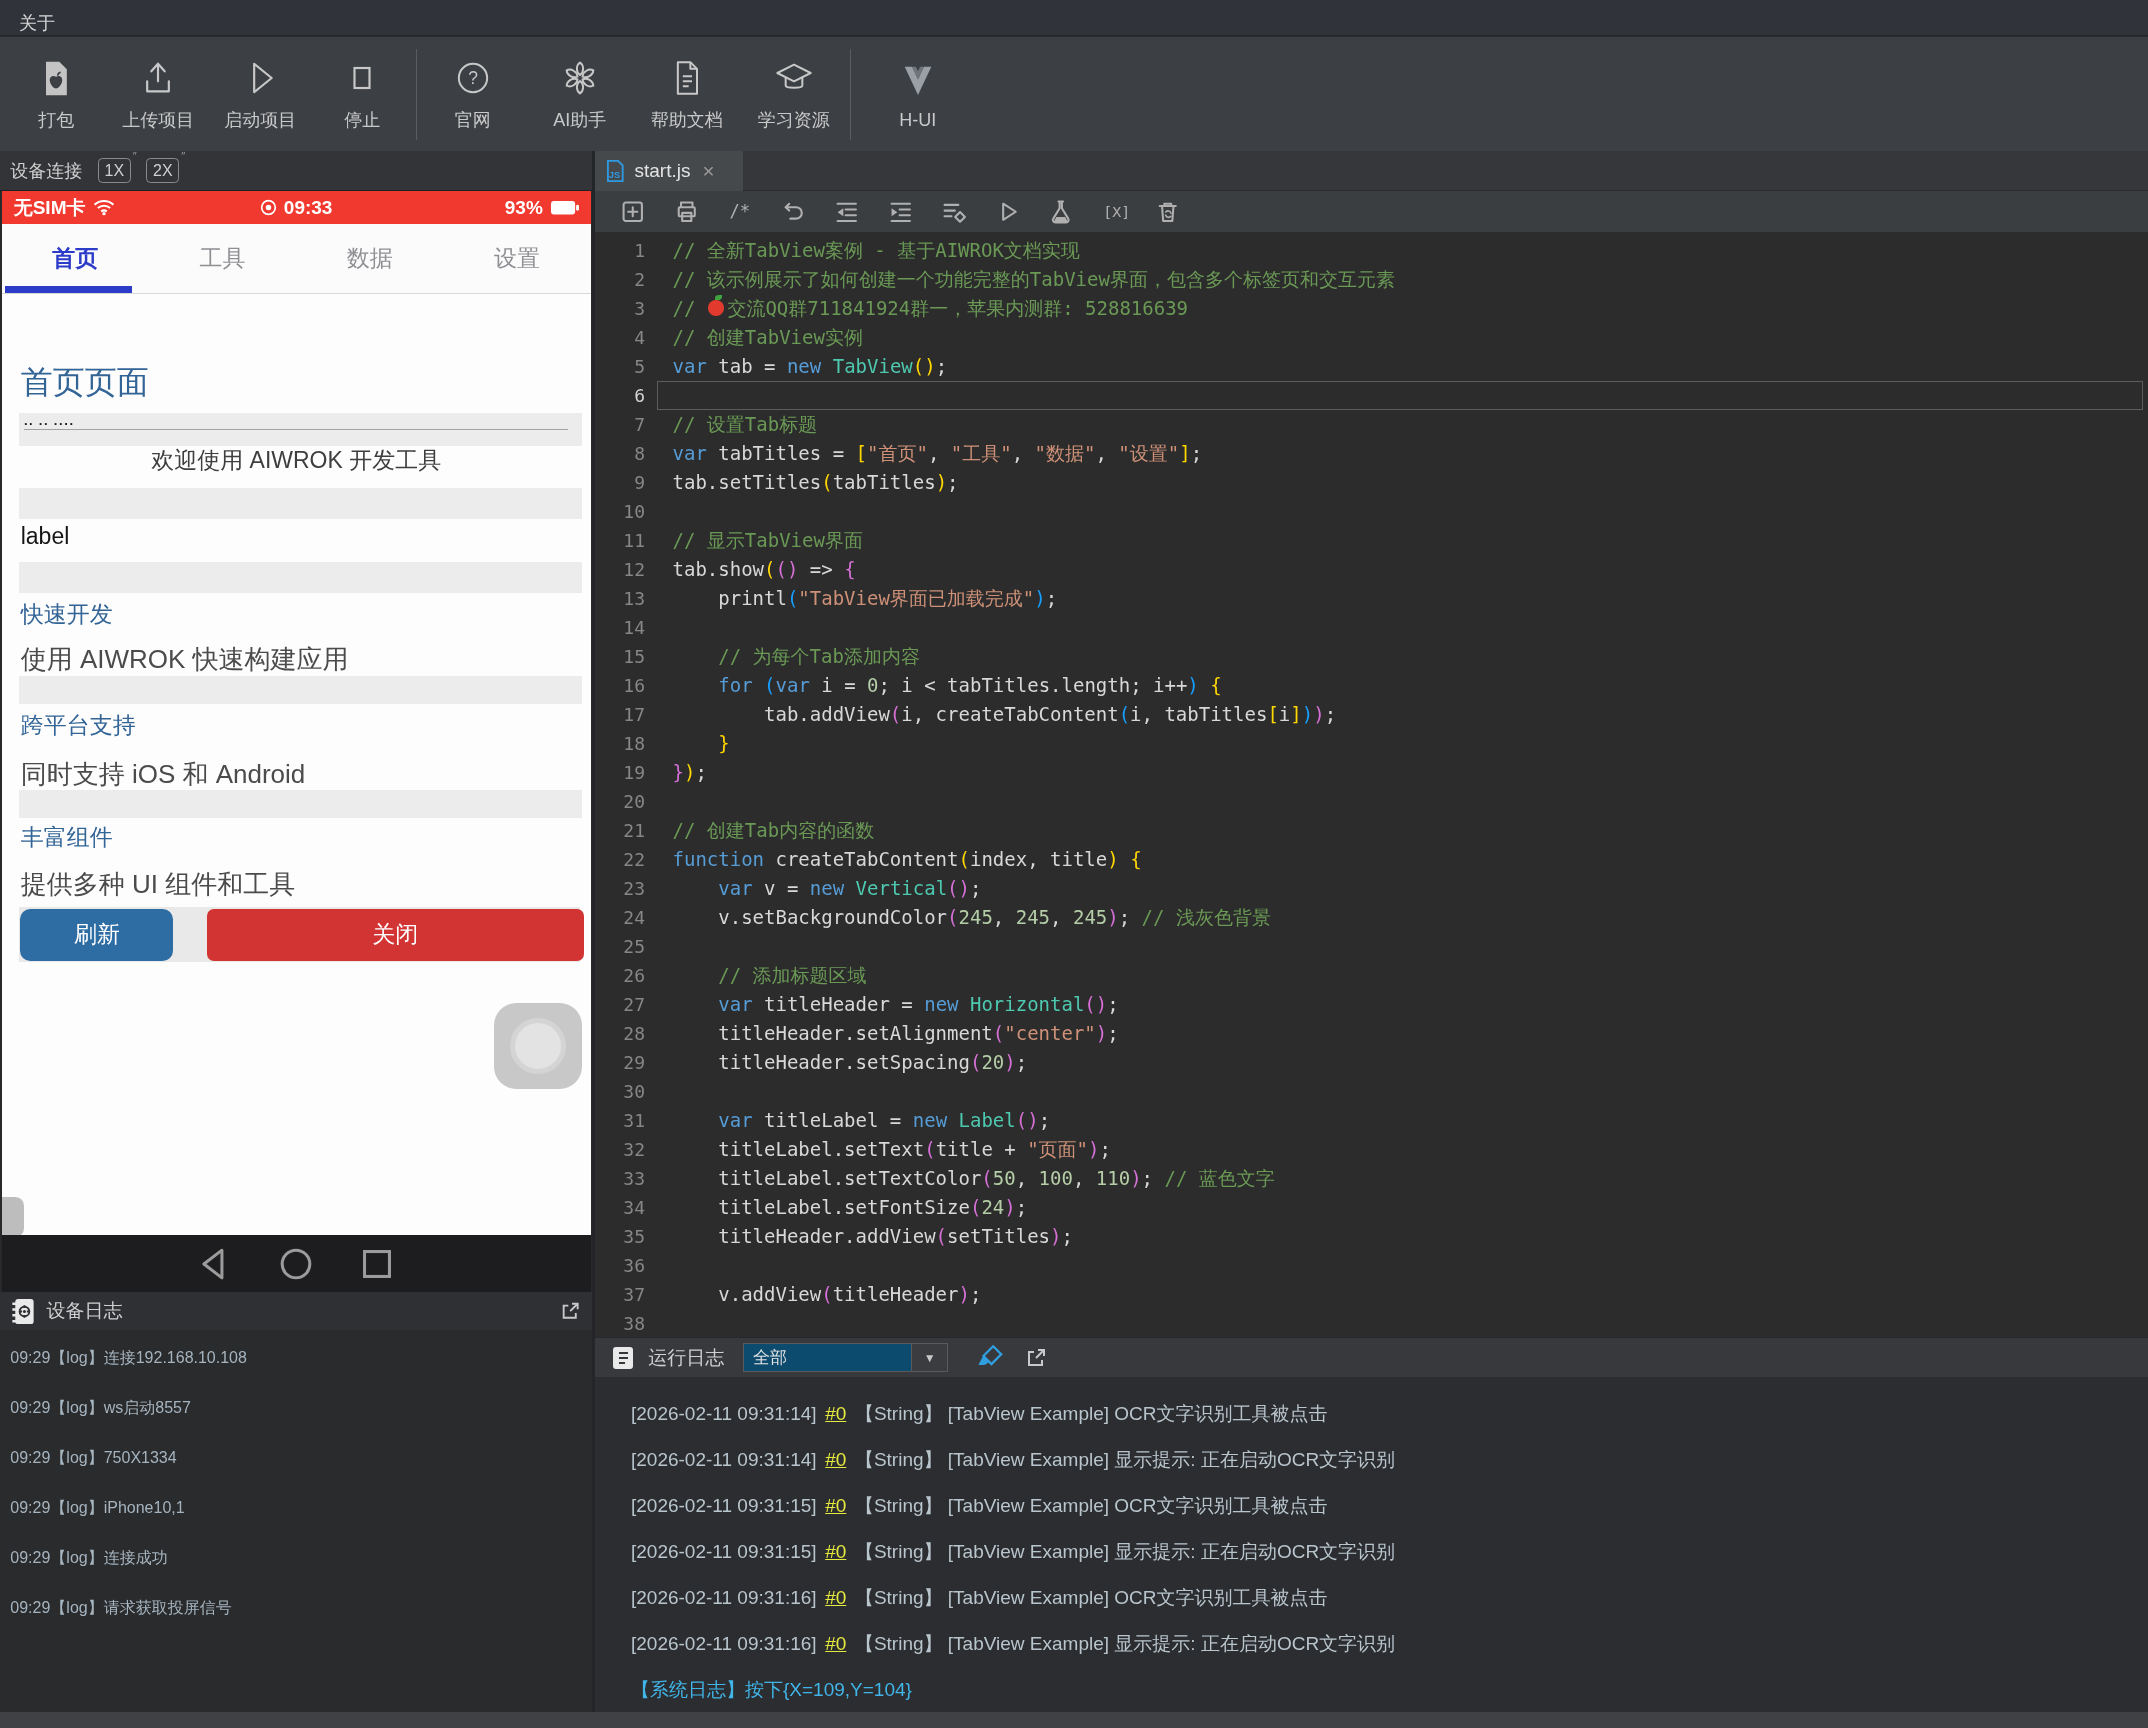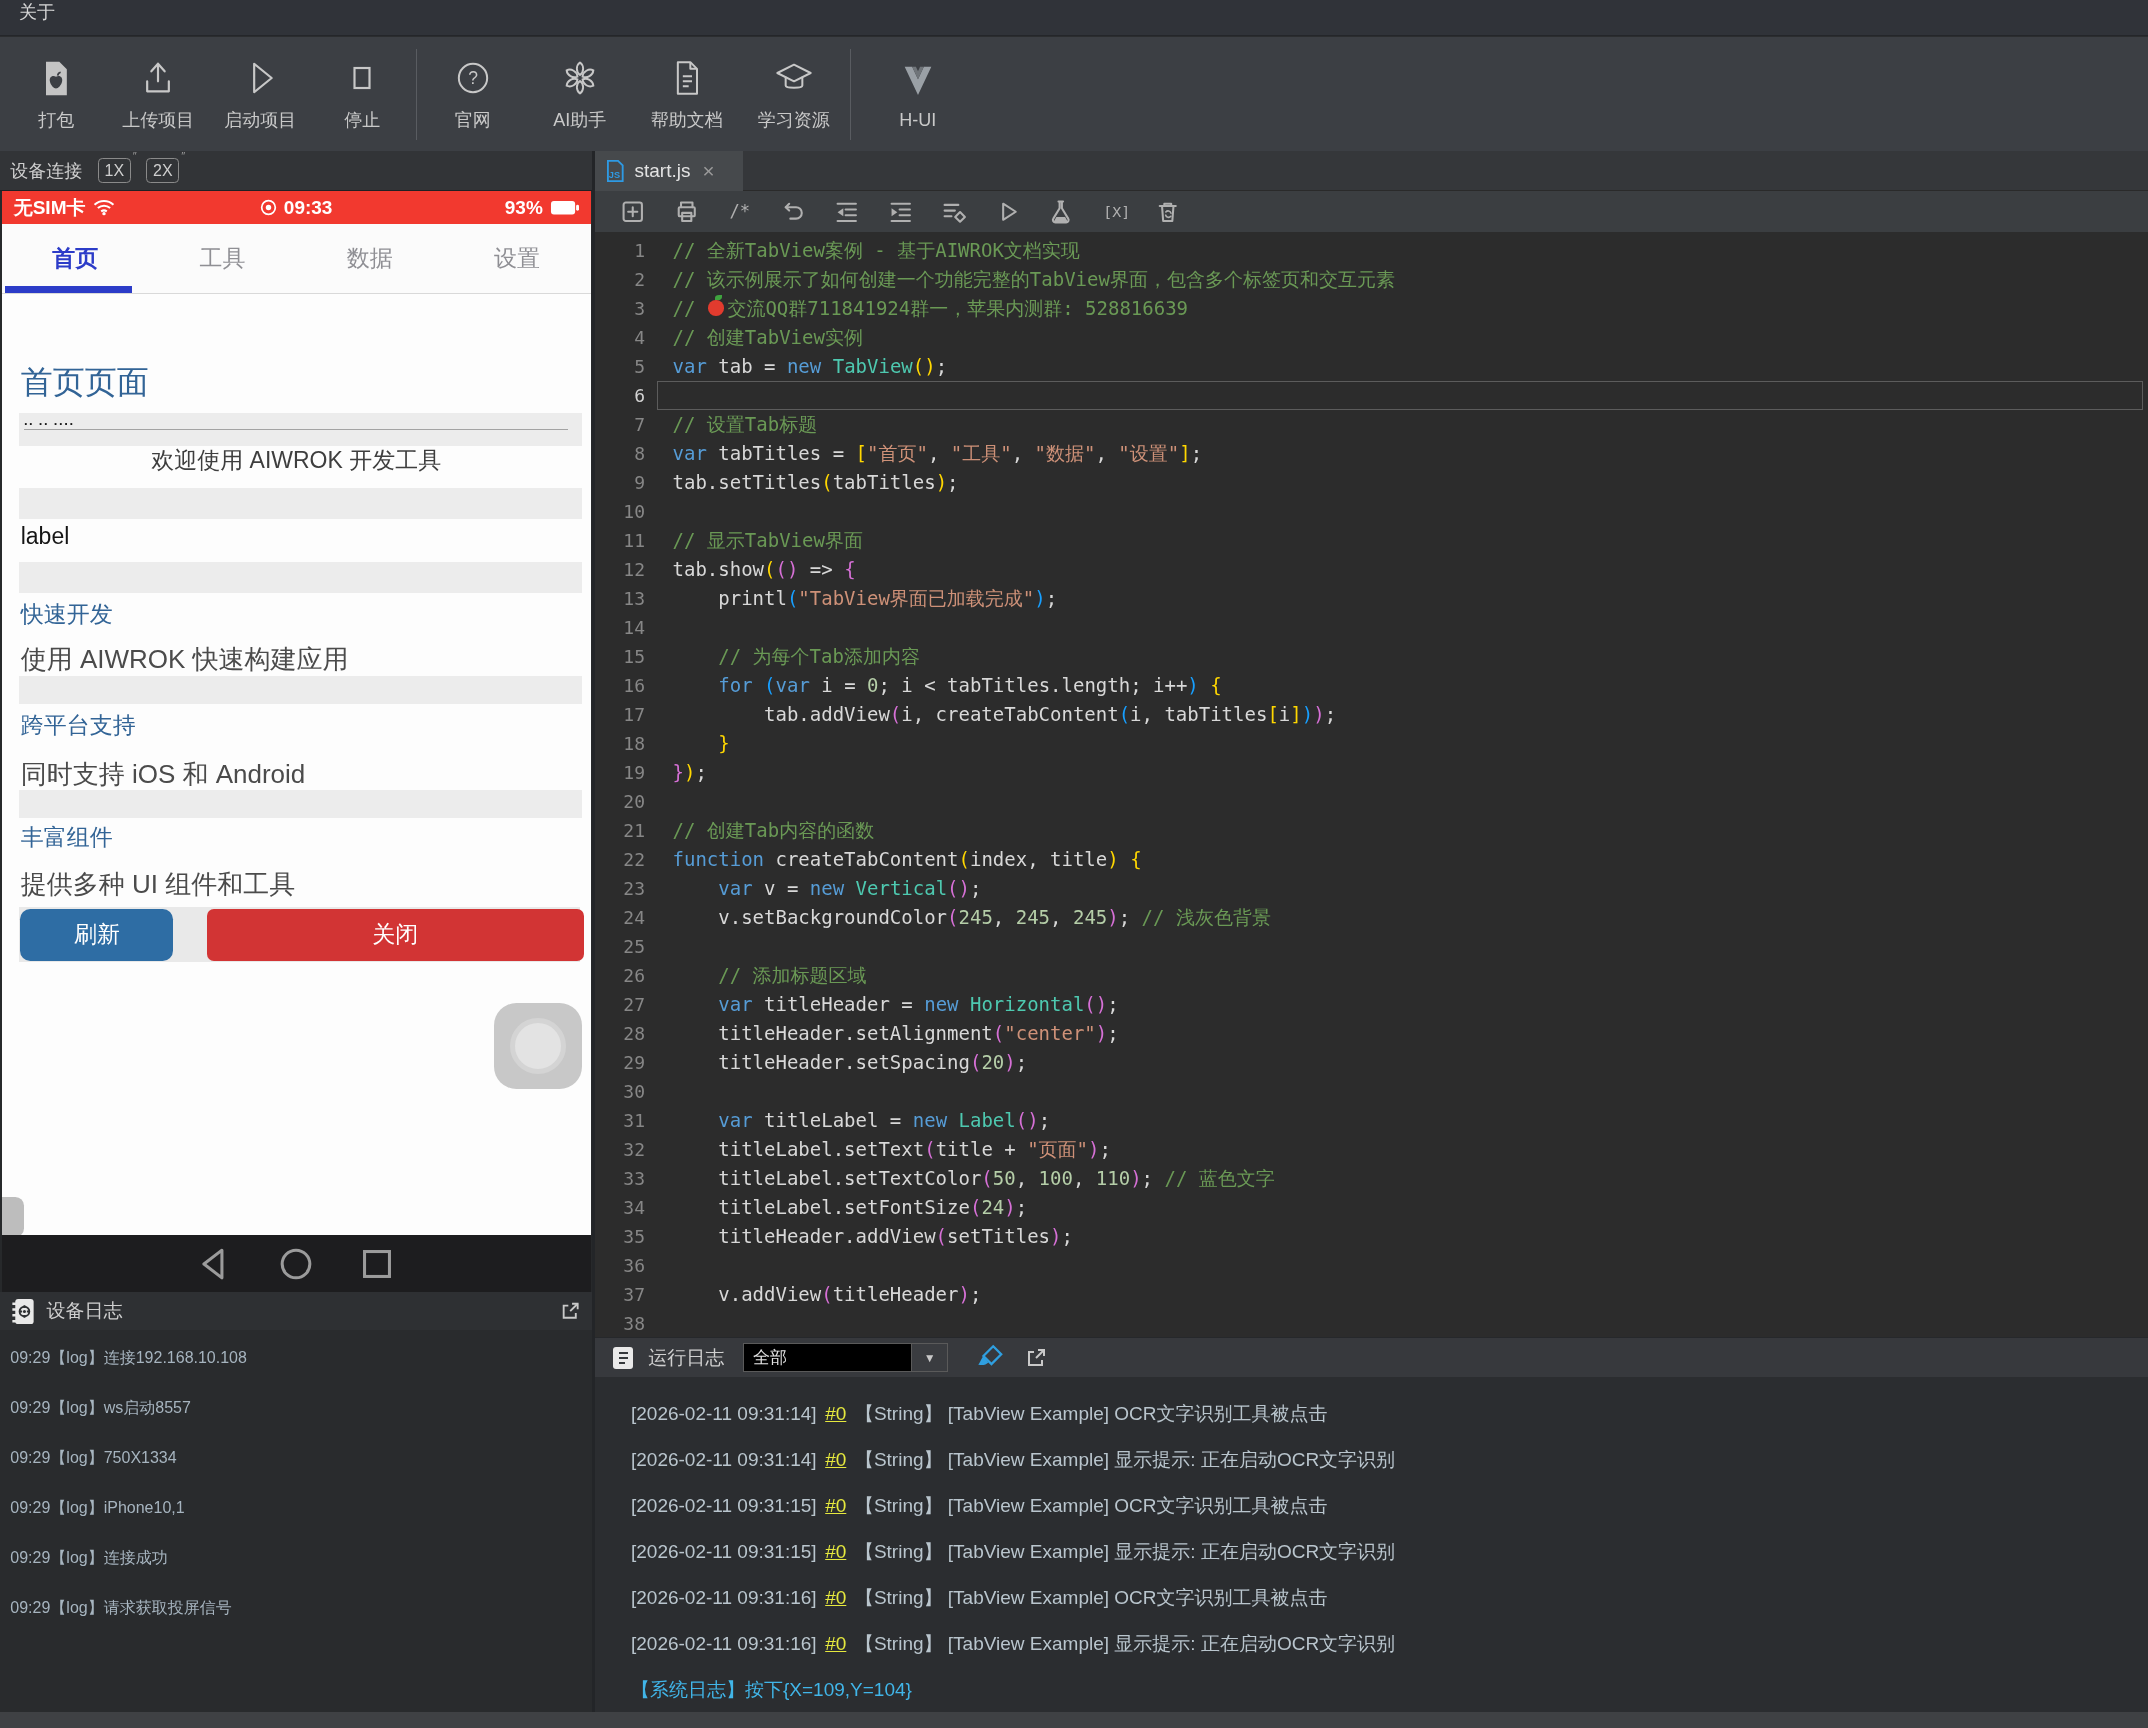--- a/index.html
+++ b/index.html
@@ -2,21 +2,21 @@
 <html style="font-size:13.8px"><head>
 <meta charset="utf-8">
 <style>
   html,body{margin:0;padding:0;background:#1e1e1e;}
   .screen{position:relative;width:2148px;height:1729px;overflow:hidden;background:#2b2d2f;
     font-family:"Liberation Sans","DejaVu Sans",sans-serif;-webkit-font-smoothing:antialiased;}
   svg{display:block;}
 
   
   .menubar{position:absolute;top:0;left:0;width:2148px;height:36px;background:#303339;
-    border-bottom:0.9px solid #24262a;color:#d6d6d6;font-size:18px;display:flex;align-items:flex-start;padding-left:12px;box-sizing:border-box;}
+    border-bottom:0.9px solid #24262a;color:#d6d6d6;font-size:18px;display:flex;align-items:flex-end;padding-left:12px;box-sizing:border-box;}
   .menu-item{padding:0 6.9px;cursor:default;}
 
   
   .main-toolbar{position:absolute;top:37px;left:0;width:2148px;height:114px;background:#3c3f44;
     display:flex;align-items:center;padding-left:5.2px;box-sizing:border-box;}
   .tbtn{height:96px;display:flex;flex-direction:column;align-items:center;justify-content:center;gap:7.7px;
     color:#c9c9c9;font-size:18px;flex:none;}
   .tbtn .ticon{height:45px;display:flex;align-items:center;justify-content:center;}
   .tsep{width:0.9px;height:91px;background:#595c61;margin:0 2.6px;flex:none;}
 
@@ -88,21 +88,21 @@
   .code-line.current .code-content{border:0.9px solid #5c5c5c;}
   .tk-c{color:#6a9955;} .tk-k{color:#569cd6;} .tk-t{color:#4ec9b0;} .tk-s{color:#ce9178;}
   .tk-n{color:#b5cea8;} .tk-d{color:#d8d8d8;} .tk-b1{color:#ffd700;} .tk-b2{color:#d670d6;} .tk-b3{color:#179fff;}
   .apple-emoji{display:inline-block;width:16.3px;height:16.3px;background:#e23b2e;border-radius:48%;
     position:relative;vertical-align:-1.7px;margin:0 3.4px 0 0.9px;}
   .apple-emoji::after{content:'';position:absolute;top:-5.2px;left:7.7px;width:6.9px;height:5.2px;background:#3fa33f;
     border-radius:60% 0 60% 0;}
 
   .runlog-header{position:absolute;top:1186px;left:0;width:1553px;height:40px;background:#37393d;border-top:0.9px solid #26282b;
     display:flex;align-items:center;gap:13.8px;padding-left:15.5px;box-sizing:border-box;color:#d0d0d0;font-size:19px;}
-  .dropdown{width:205px;height:29px;background:#000000;border:0.9px solid #5a5a5a;display:flex;align-items:center;box-sizing:border-box;margin-left:5.2px;}
+  .dropdown{width:205px;height:29px;background:#0c4a6e;border:0.9px solid #5a5a5a;display:flex;align-items:center;box-sizing:border-box;margin-left:5.2px;}
   .dd-value{flex:1;padding-left:8.6px;font-size:17px;color:#e2e2e2;}
   .dd-arrow{width:36px;height:100%;border-left:0.9px solid #5a5a5a;background:#3a3c40;display:flex;align-items:center;
     justify-content:center;color:#c8c8c8;font-size:12px;box-sizing:border-box;}
   .runlog-list{position:absolute;top:1226px;left:0;width:1553px;height:336px;background:#2b2d30;
     padding:13.8px 0 0 36px;box-sizing:border-box;font-size:19px;color:#b9c5cd;}
   .lg-row{height:46px;display:flex;align-items:center;white-space:pre;}
   .lg-ref{color:#e6e93e;text-decoration:underline;margin:0 8.6px;}
   .lg-system{color:#41b5e8;}
 
   .bottom-strip{position:absolute;top:1712px;left:0;width:2148px;height:16.3px;background:#3f4144;}

